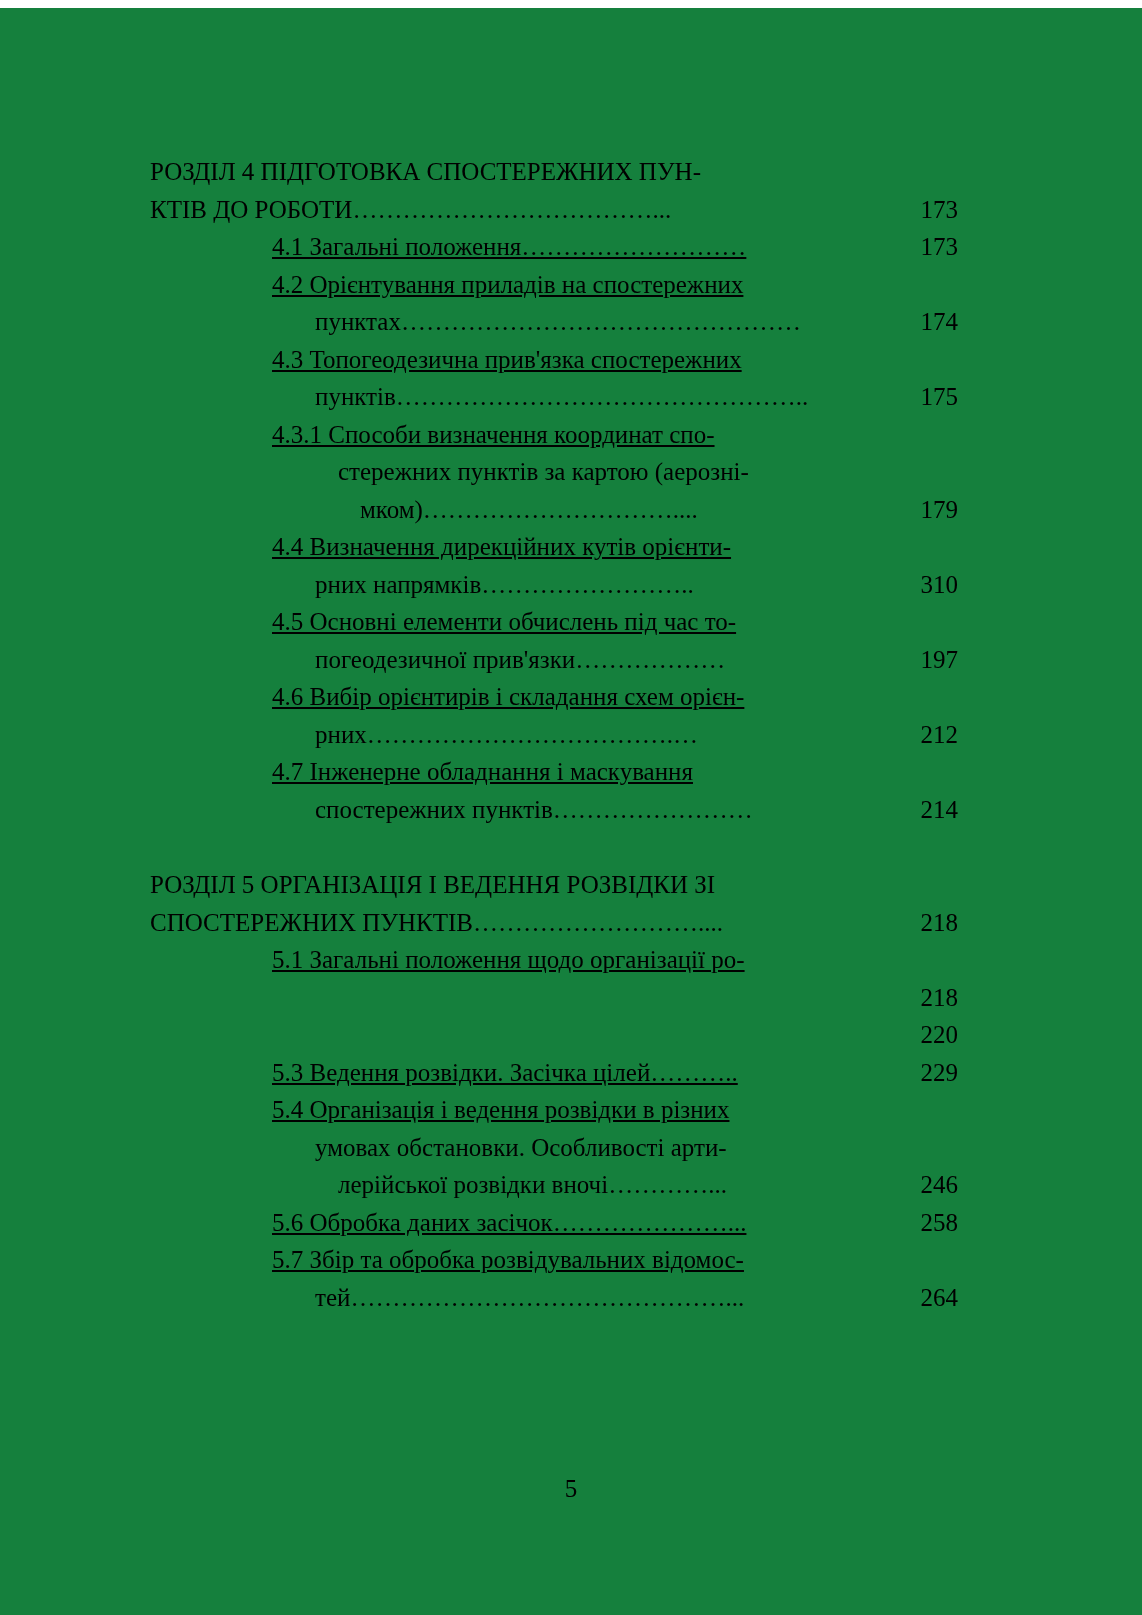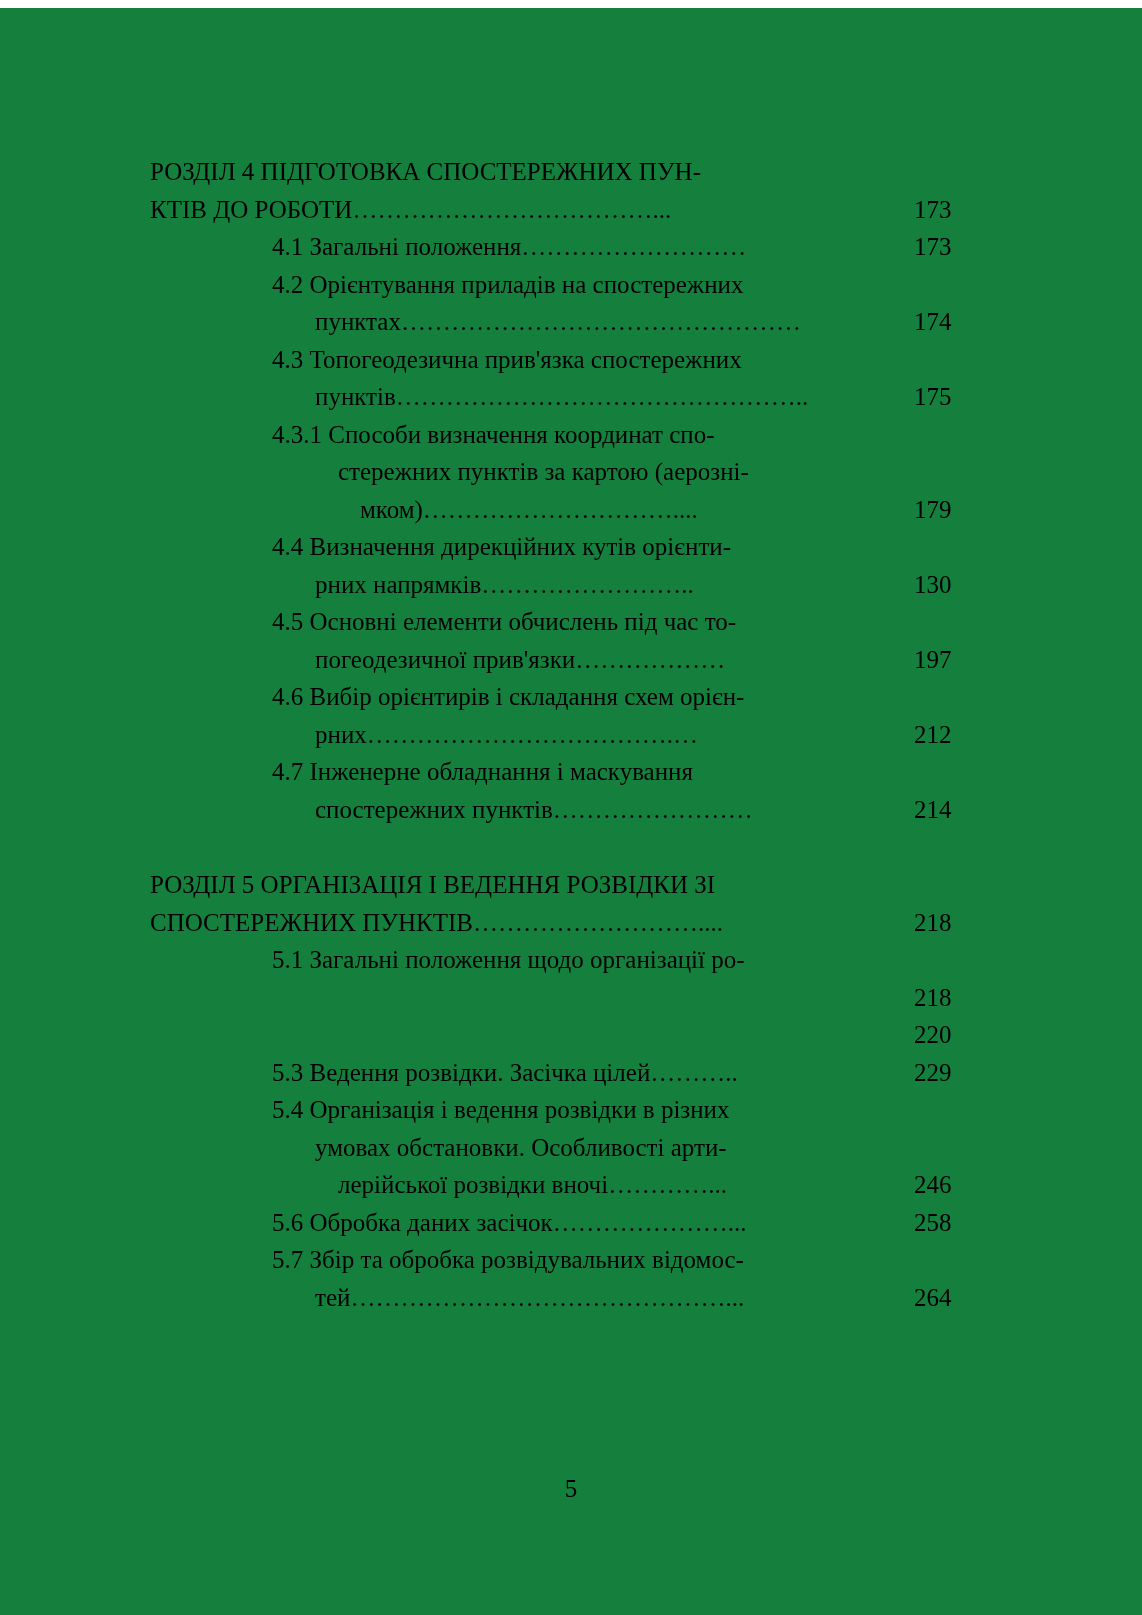--- a/index.html
+++ b/index.html
@@ -33,27 +33,28 @@
   .toc-line {
     display: flex;
     align-items: baseline;
     line-height: 37.5px;
     white-space: pre;
   }
   .line-text {
     white-space: pre;
   }
   .indent-0 .line-text { padding-left: 0; }
-  .indent-1 .line-text { padding-left: 122px; }
+  .indent-1 .line-text { padding-left: 122px; text-decoration: underline; }
   .indent-2 .line-text { padding-left: 165px; }
   .indent-3 .line-text { padding-left: 188px; }
   .indent-4 .line-text { padding-left: 210px; }
   .line-page {
     margin-left: auto;
     padding-left: 10px;
+    text-align: right;
     min-width: 44px;
   }
   .page-footer {
     position: absolute;
     top: 1462px;
     left: 0;
     width: 100%;
     text-align: center;
     line-height: 37.5px;
   }
@@ -78,21 +79,21 @@
         <div class="toc-line indent-1"><span class="line-text">4.3 Топогеодезична прив'язка спостережних</span></div>
         <div class="toc-line indent-2"><span class="line-text">пунктів…………………………………………..</span><span class="line-page">175</span></div>
       </div>
       <div class="toc-entry">
         <div class="toc-line indent-1"><span class="line-text">4.3.1 Способи визначення координат спо-</span></div>
         <div class="toc-line indent-3"><span class="line-text">стережних пунктів за картою (аерозні-</span></div>
         <div class="toc-line indent-4"><span class="line-text">мком)…………………………....</span><span class="line-page">179</span></div>
       </div>
       <div class="toc-entry">
         <div class="toc-line indent-1"><span class="line-text">4.4 Визначення дирекційних кутів орієнти-</span></div>
-        <div class="toc-line indent-2"><span class="line-text">рних напрямків……………………..</span><span class="line-page">130</span></div>
+        <div class="toc-line indent-2"><span class="line-text">рних напрямків……………………..</span><span class="line-page">310</span></div>
       </div>
       <div class="toc-entry">
         <div class="toc-line indent-1"><span class="line-text">4.5 Основні елементи обчислень під час то-</span></div>
         <div class="toc-line indent-2"><span class="line-text">погеодезичної прив'язки………………</span><span class="line-page">197</span></div>
       </div>
       <div class="toc-entry">
         <div class="toc-line indent-1"><span class="line-text">4.6 Вибір орієнтирів і складання схем орієн-</span></div>
         <div class="toc-line indent-2"><span class="line-text">рних……………………………….…</span><span class="line-page">212</span></div>
       </div>
       <div class="toc-entry">

